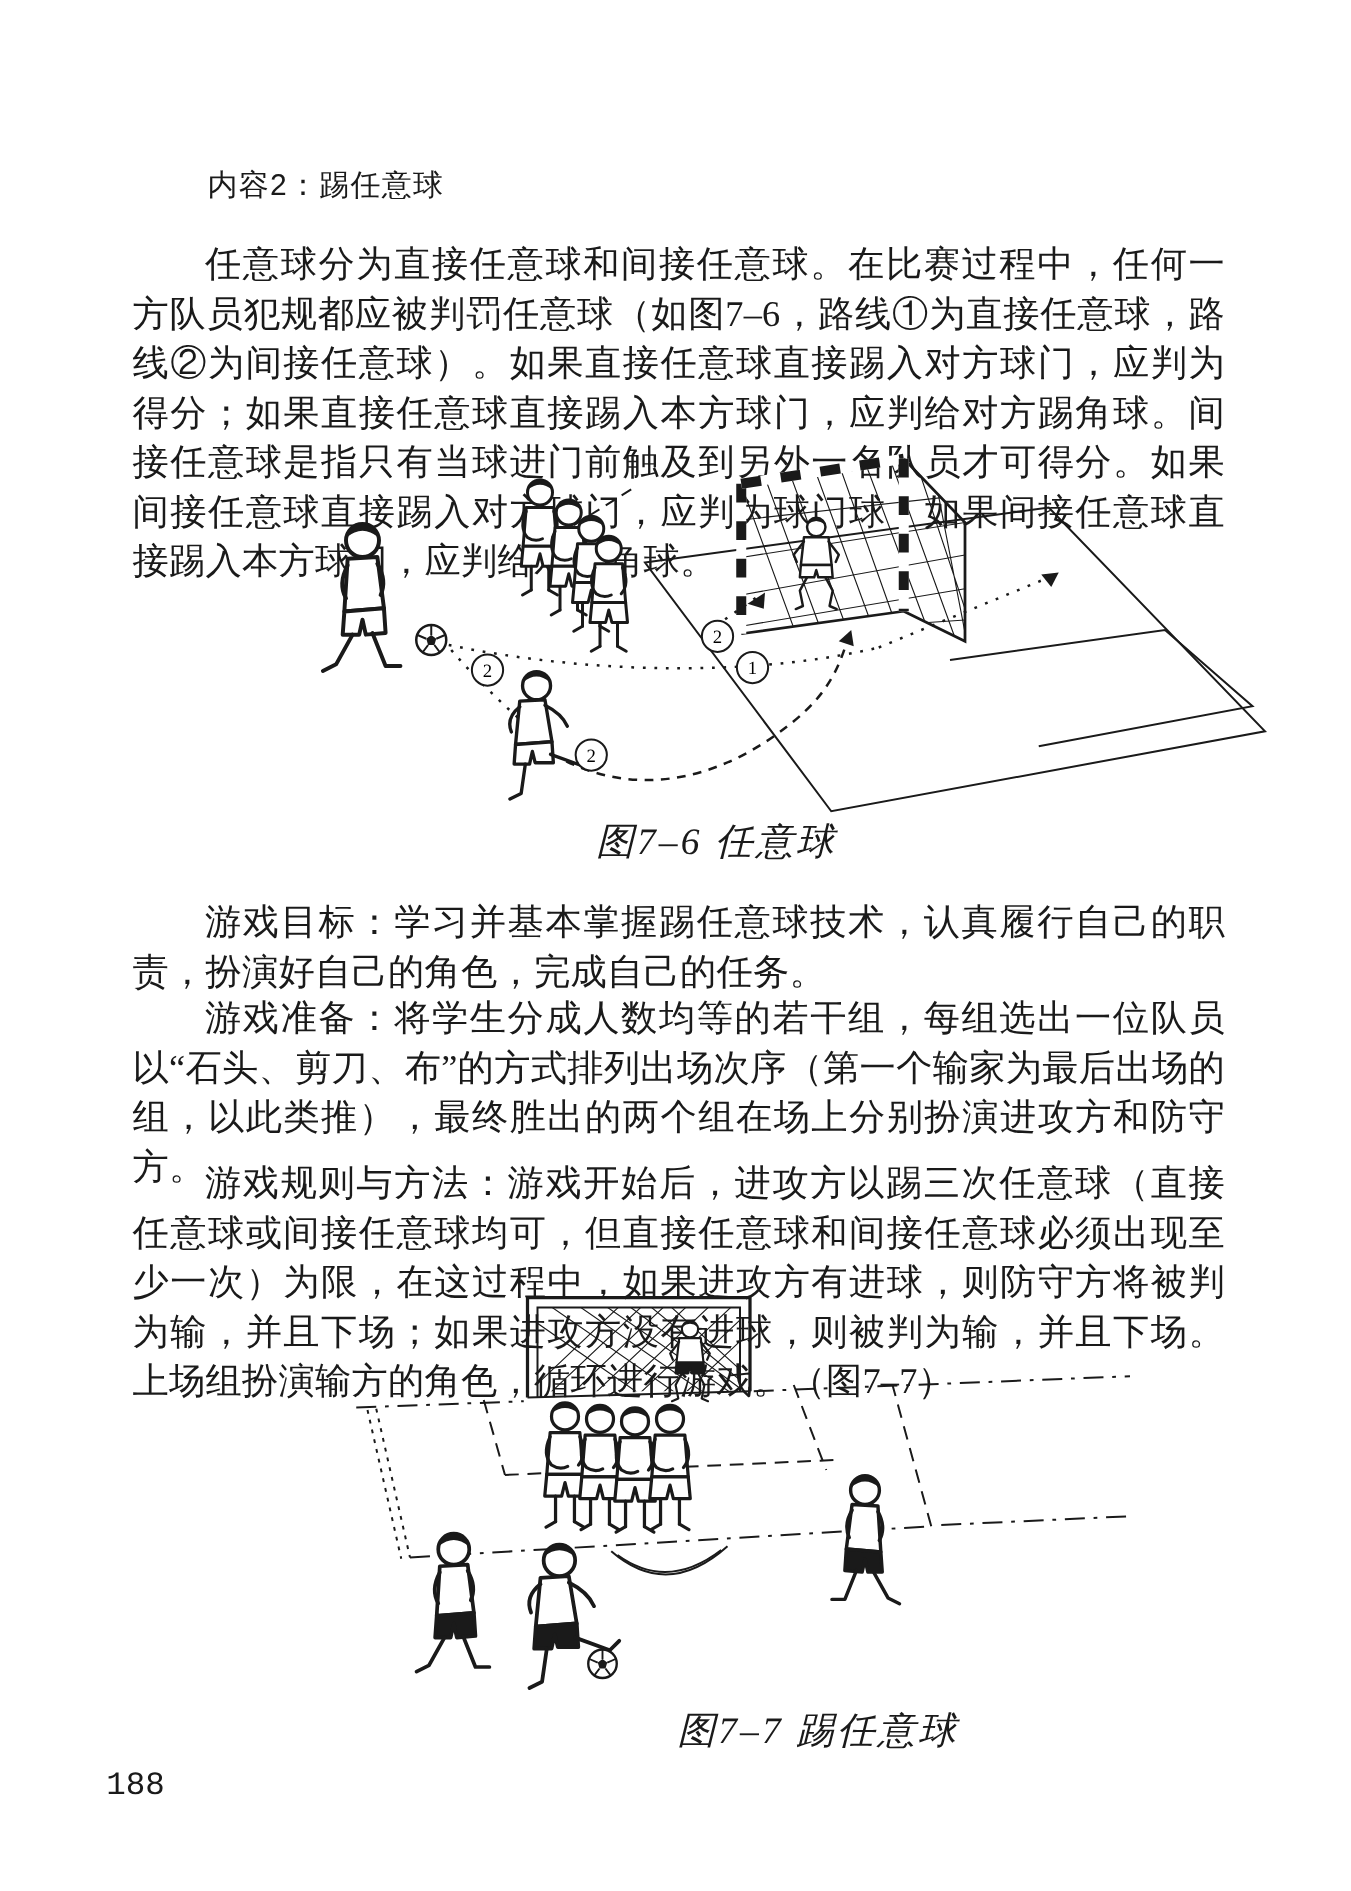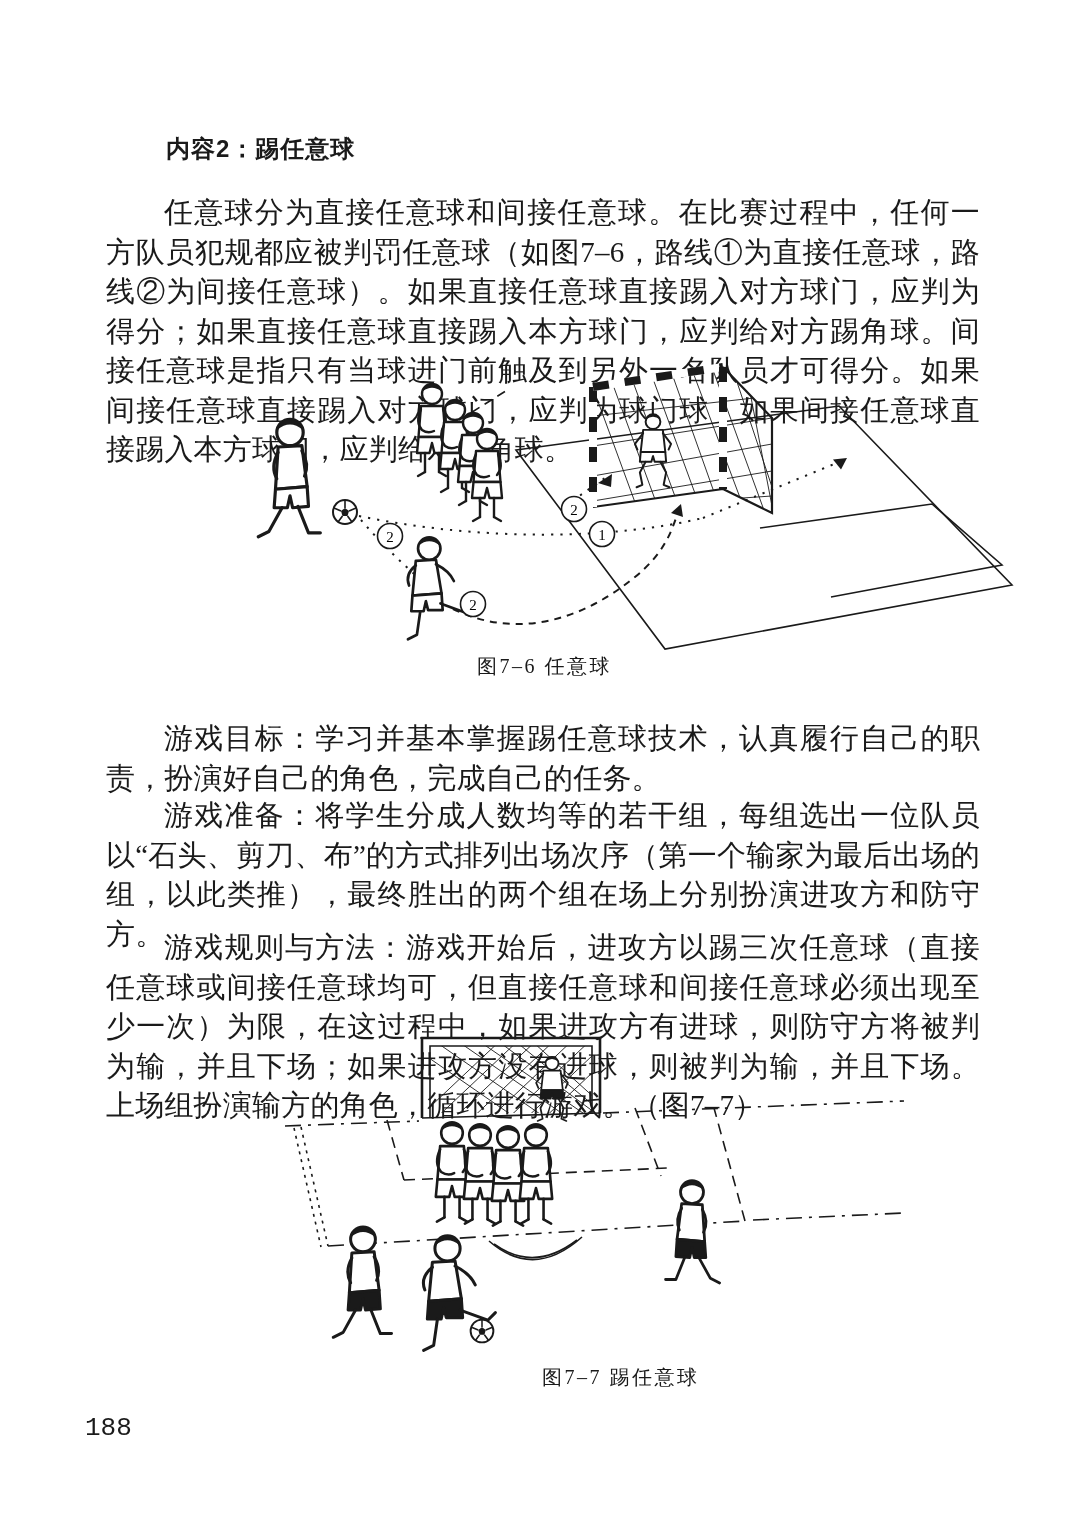--- a/index.html
+++ b/index.html
@@ -1,24 +1,24 @@
 <!DOCTYPE html>
 <html><head>
 <meta charset="utf-8">
 <style>
   html,body{margin:0;padding:0}
   body{position:relative;width:1081px;height:1513px;background:#ffffff;
        font-family:"Liberation Serif","DejaVu Serif",serif;color:#1a1a1a;overflow:hidden}
   .heading{position:absolute;left:166px;top:136px;margin:0;
            font-family:"Liberation Sans","DejaVu Sans",sans-serif;
-           font-weight:bold;font-size:24px;line-height:1.1;letter-spacing:1px}
+           font-weight:normal;font-size:24px;line-height:1.1;letter-spacing:1px}
   .para{position:absolute;left:106px;width:874px;font-size:29px;line-height:39.5px;
         text-align:justify;text-indent:2em;letter-spacing:.2px}
   #p1{top:164px} #p2{top:690px} #p3{top:767px} #p4{top:899px}
-  .cap{position:absolute;font-size:20px;letter-spacing:2.5px}
+  .cap{position:absolute;font-style:italic;font-size:30px;letter-spacing:2.5px}
   #cap1{left:477px;top:653px} #cap2{left:542px;top:1364px}
   .pagenum{position:absolute;left:85px;top:1413px;
            font-family:Liberation Mono, monospace;font-size:26px}
   svg.fig{position:absolute}
   .route-label text{font-family:"Liberation Serif",serif;font-size:15px;text-anchor:middle}
 </style>
 </head>
 <body>
 
 <svg width="0" height="0" style="position:absolute" aria-hidden="true">

